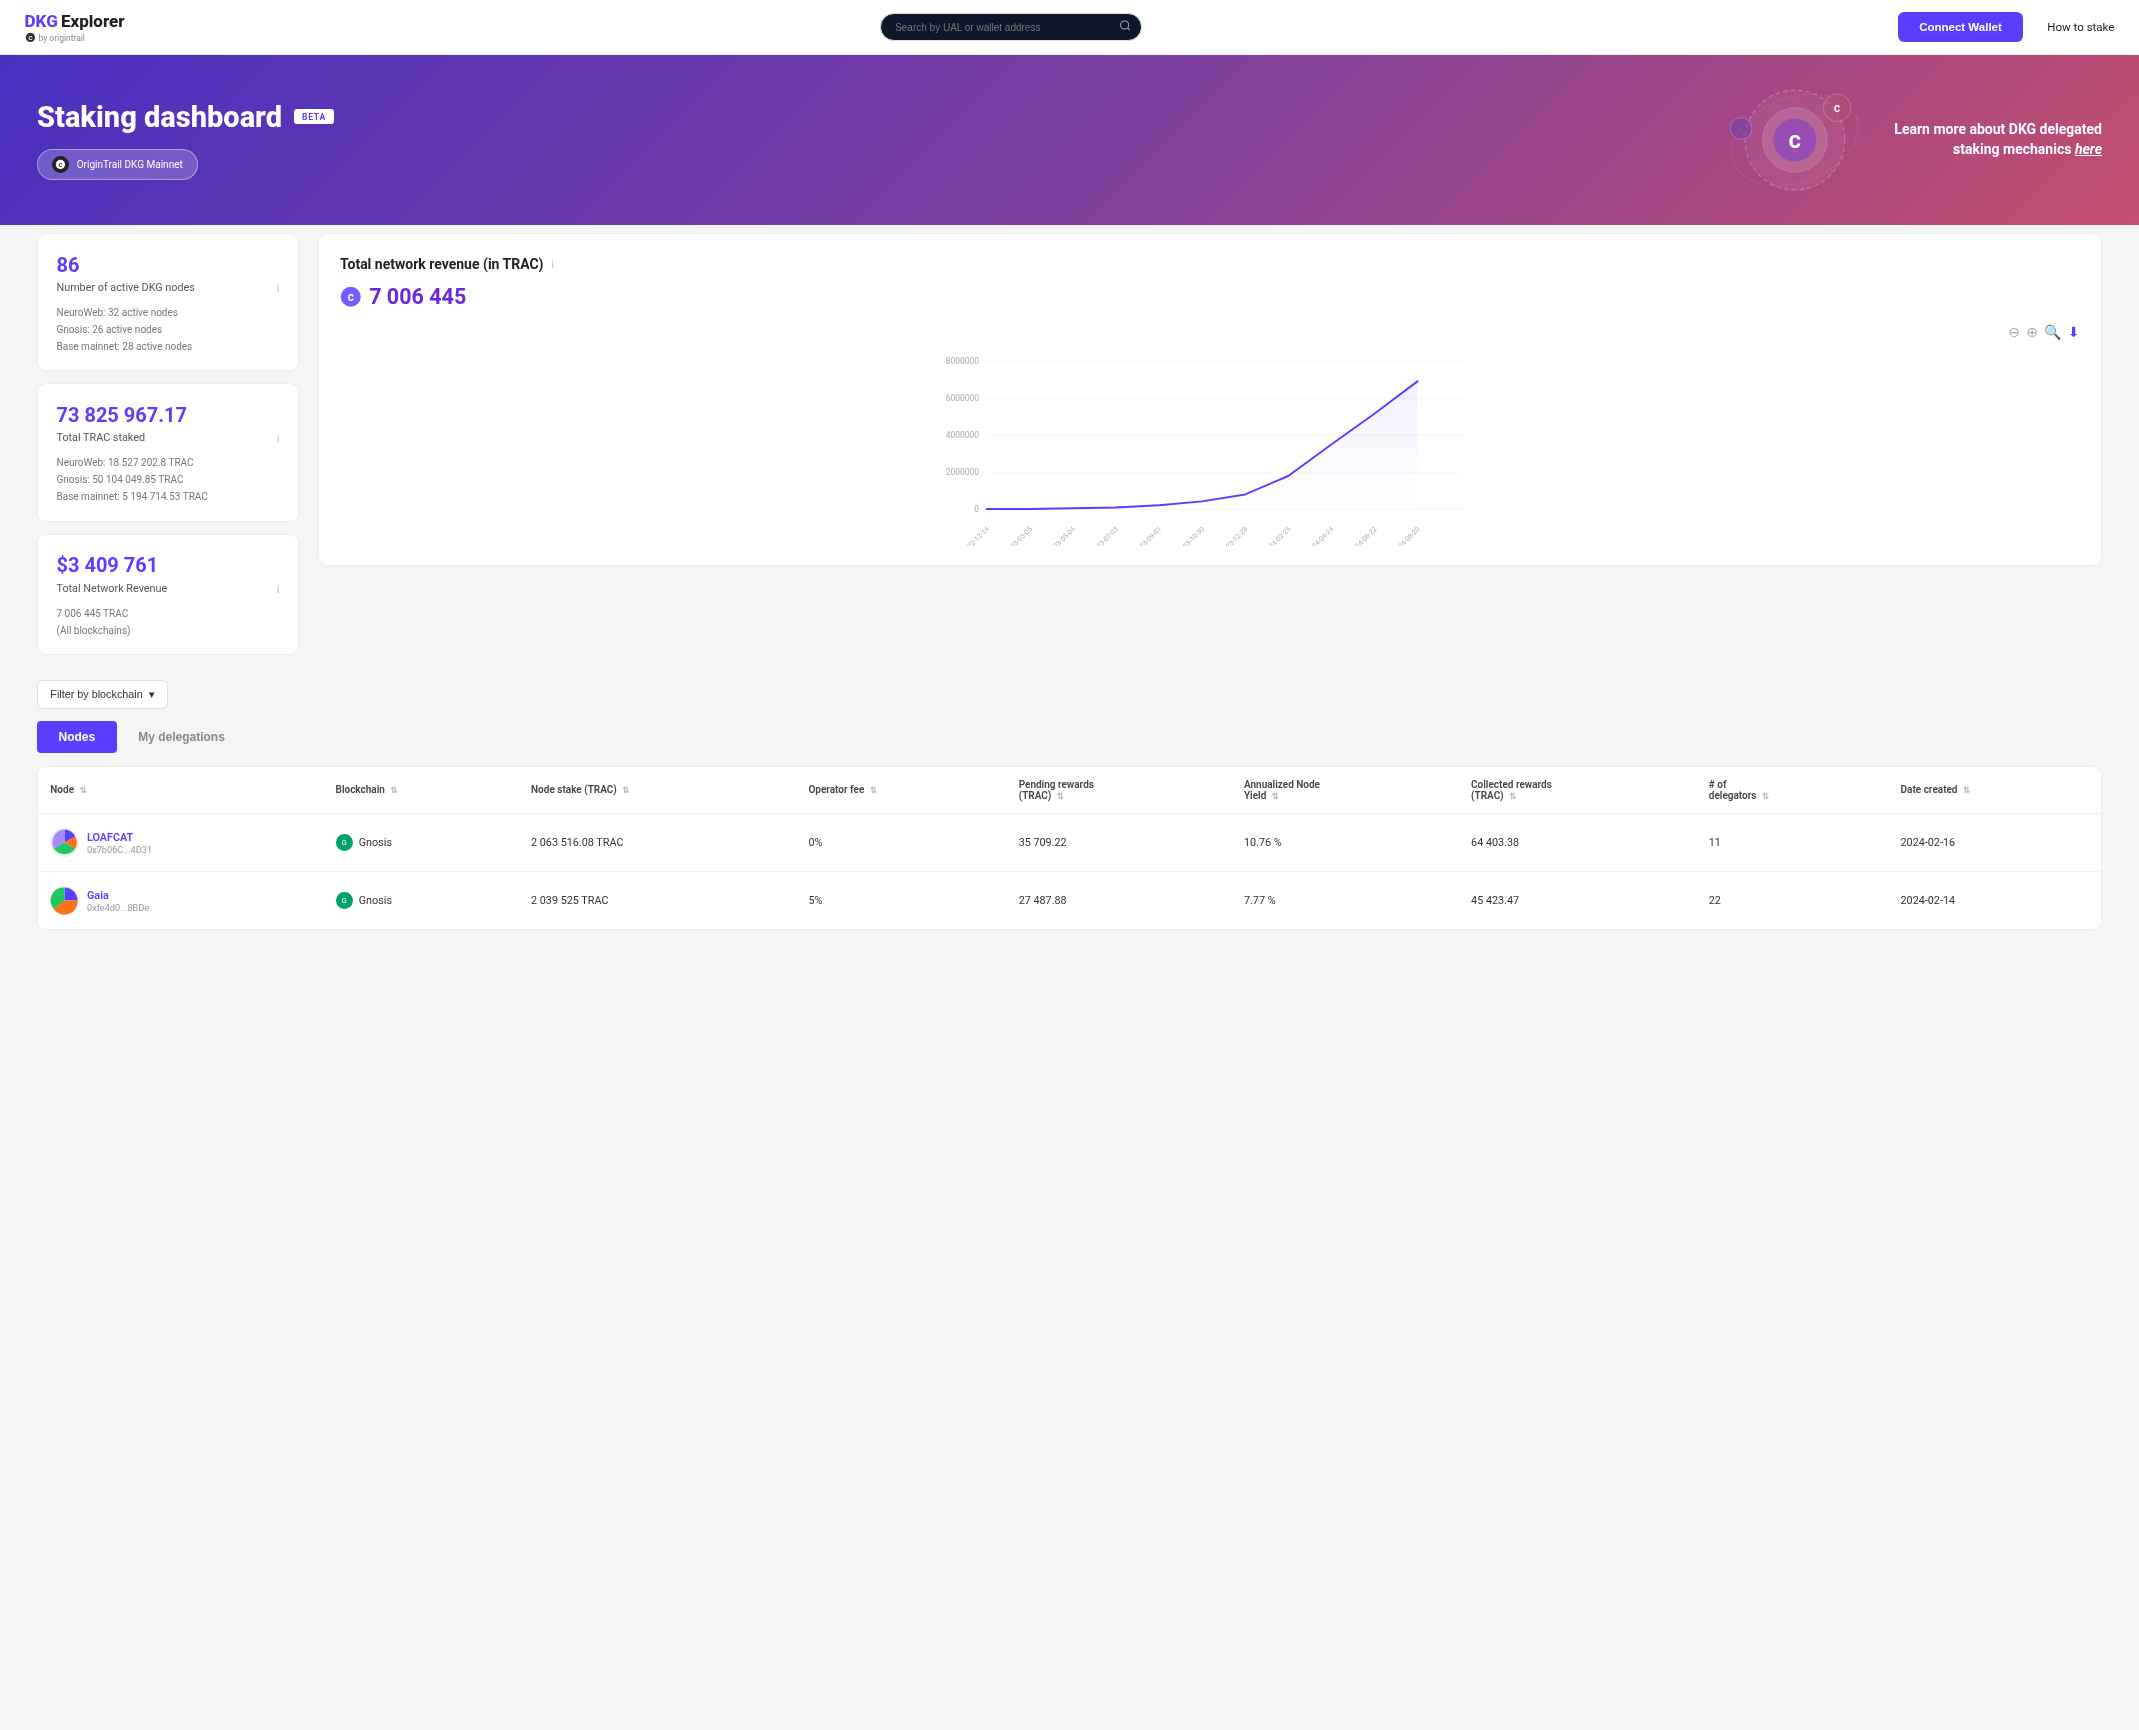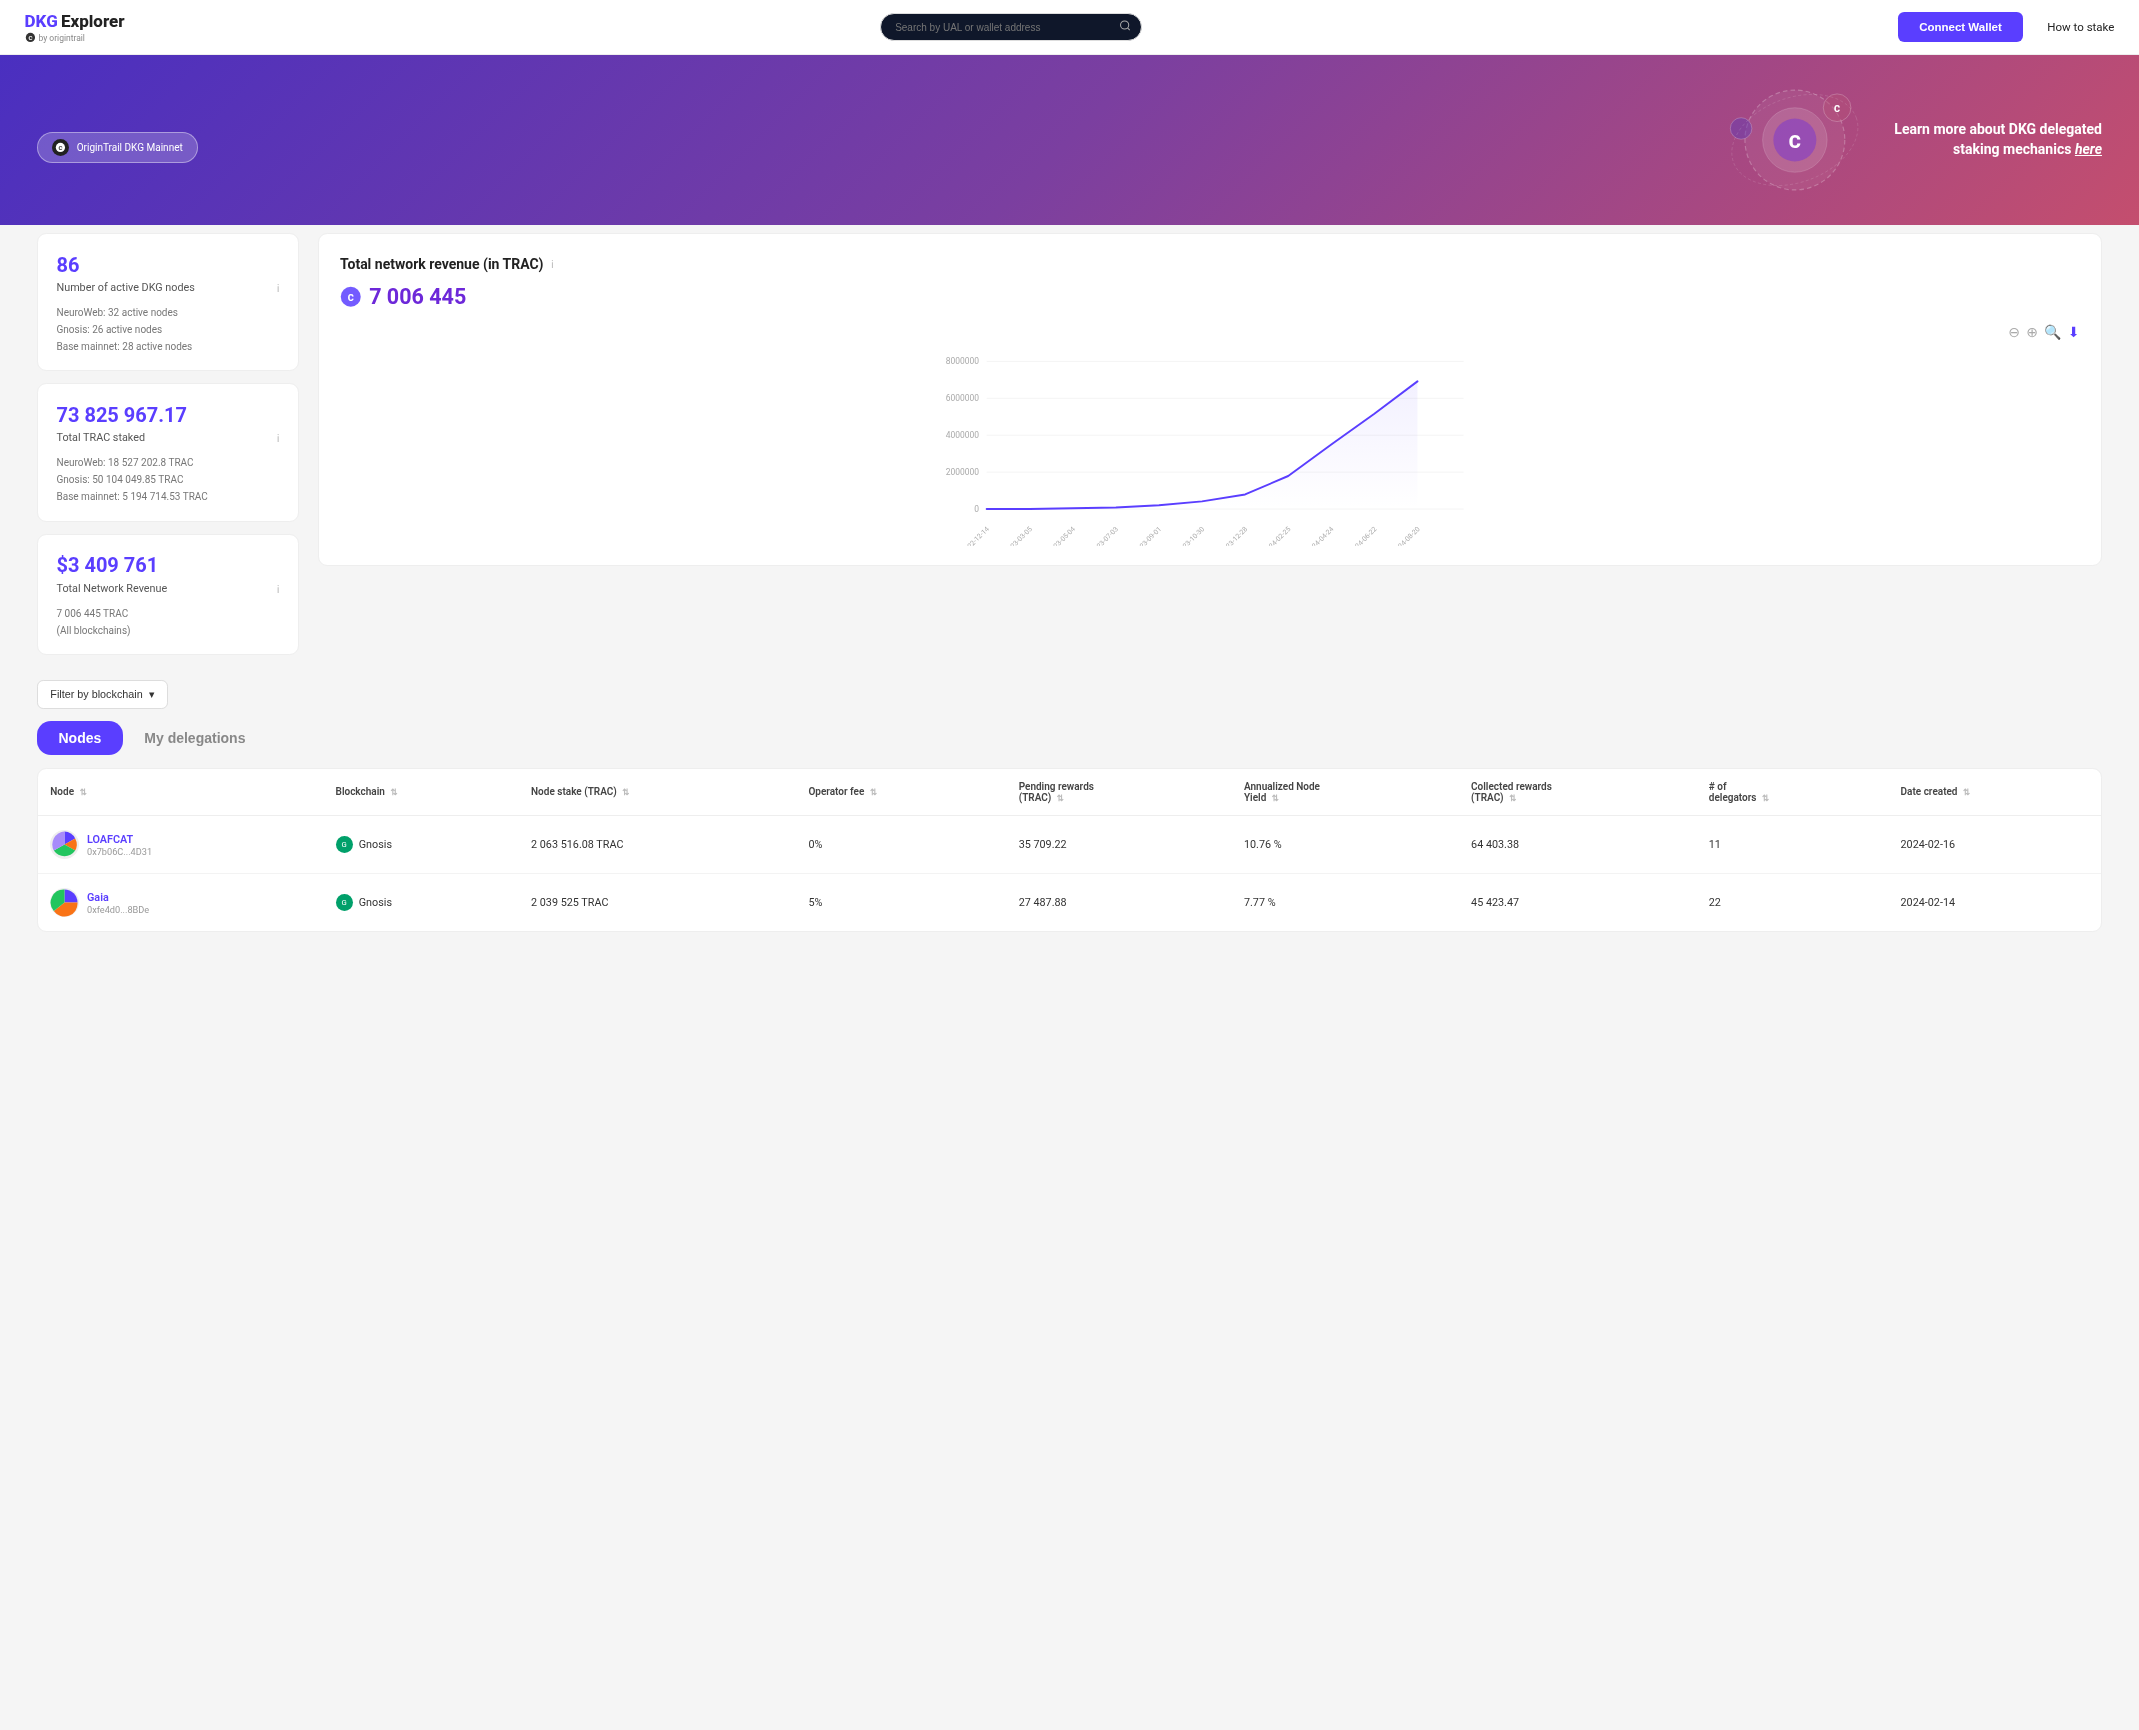--- a/index.html
+++ b/index.html
@@ -93,22 +93,22 @@
     
     .chart-svg-wrap { width: 100%; overflow: hidden; }
     .filter-row { width: 100%; margin-bottom: 12.3px; }
     .filter-btn {
       background: #fff; border: 0.8px solid #ddd; border-radius: 6.2px;
       padding: 7px 12.3px; font-size: 10.8px; color: #333; cursor: pointer;
       display: inline-flex; align-items: center; gap: 6.2px;
     }
     .tabs-row { display: flex; gap: 0; margin-bottom: 0; width: 100%; }
     .tab-btn {
-      padding: 9.2px 21.5px; font-size: 14px; font-weight: 600; cursor: pointer;
-      border: none; background: transparent; color: #888; border-radius: 14px;
+      padding: 9.2px 21.5px; font-size: 12px; font-weight: 600; cursor: pointer;
+      border: none; background: transparent; color: #888; border-radius: 4px;
     }
     .tab-btn.active { background: #5A3EFF; color: #fff; }
 
     
     .table-wrap {
       background: #fff; border-radius: 9.2px; border: 0.8px solid #eee;
       margin-top: 12.3px; overflow-x: auto;
     }
     table { width: 100%; border-collapse: collapse; font-size: 10.8px; }
     thead tr { border-bottom: 0.8px solid #eee; }
@@ -157,20 +157,24 @@
   </div>
 
   <div class="header-right">
     <button class="connect-wallet-btn">Connect Wallet</button>
     <a class="how-to-stake">How to stake</a>
   </div>
 </header>
 
 <section class="hero">
   <div class="hero-left">
+    <div class="hero-title">
+      <span>Staking dashboard</span>
+      <span class="beta-badge">BETA</span>
+    </div>
     <div class="hero-network-btn">
       <div class="hero-network-icon">
         <svg width="10.8" height="10.8" viewBox="0 0 14 14" style="font-size:13px">
             <circle cx="7" cy="7" r="6" fill="#fff"></circle>
             <text x="7" y="11" text-anchor="middle" fill="#333" font-size="8" font-weight="bold">C</text>
           </svg>
       </div>
       <span>OriginTrail DKG Mainnet</span>
     </div>
   </div>

